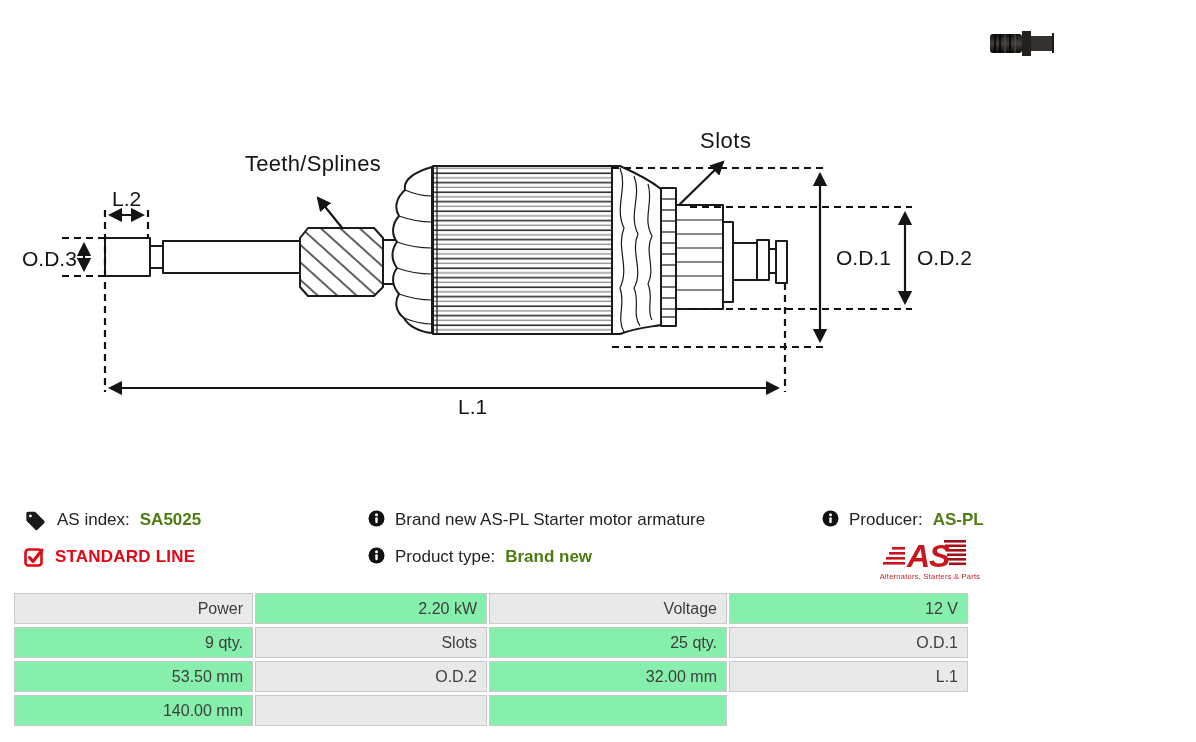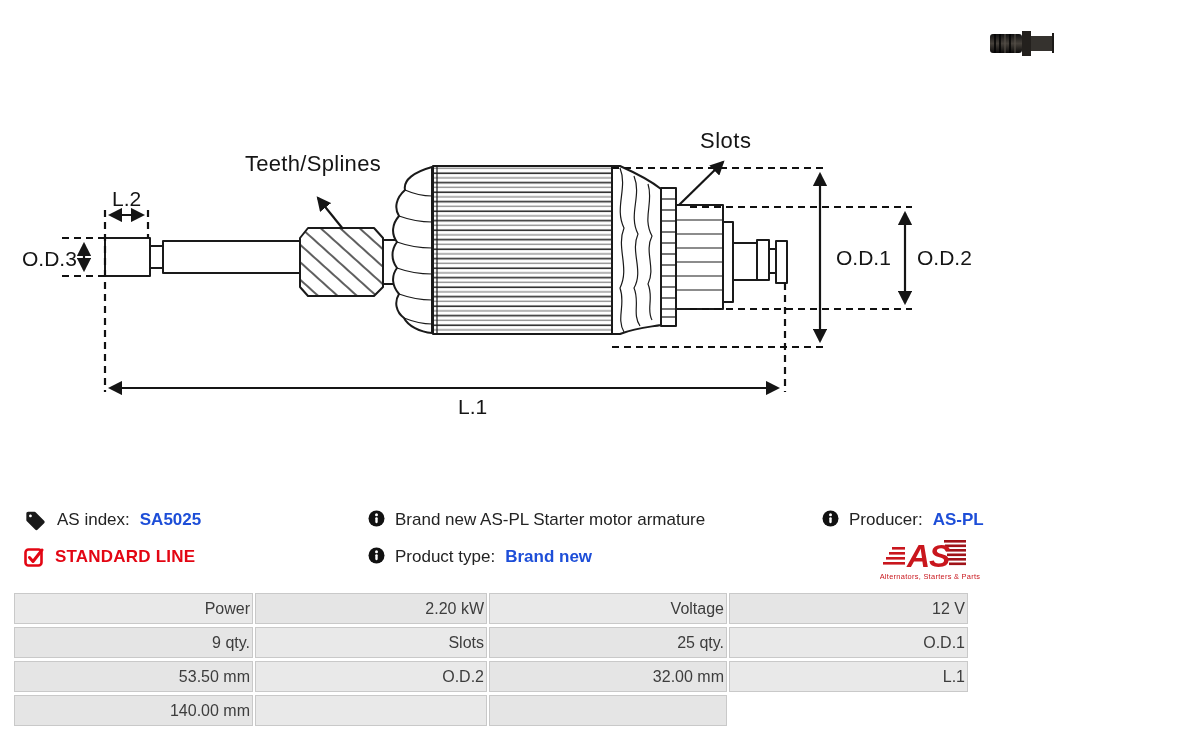--- a/index.html
+++ b/index.html
@@ -6,30 +6,30 @@
   #canvas{position:relative;width:1054px;height:742px;background:#fff;overflow:hidden;
           font-family:"Liberation Sans",sans-serif;}
   svg{display:block;}
   .abs{position:absolute;}
   
   #diagram{left:0;top:0;}
   .dia-label{font-family:"Liberation Sans",sans-serif;fill:#151515;}
   
   .info-item{position:absolute;display:flex;align-items:flex-start;gap:10px;
              font-size:17px;color:#232323;white-space:nowrap;}
-  .info-item .bold{font-weight:bold;color:#1d4ed8;}
+  .info-item .bold{font-weight:bold;color:#4d7c0f;}
   .red-line{color:#e30613;font-weight:bold;letter-spacing:.2px;}
   
   .spec-table{position:absolute;left:14px;top:593px;display:grid;
               grid-template-columns:239px 232px 238px 239px;gap:3px 2px;}
   .cell{height:31px;line-height:29px;border:1px solid #c9c9c9;text-align:right;
-        padding-right:2px;font-size:16px;color:#3d3d3d;box-sizing:border-box;
+        padding-right:9px;font-size:16px;color:#3d3d3d;box-sizing:border-box;
         overflow:hidden;}
   .cell.lbl{background:#e9e9e9;}
-  .cell.val{background:#e5e5e5;}
+  .cell.val{background:#86efac;}
 </style>
 </head>
 <body>
 
 <div id="canvas">
 
   <svg id="diagram" class="abs" width="1000" height="440" viewBox="0 0 1000 440">
     <defs>
       <marker id="arr" viewBox="0 0 10 10" refX="8.5" refY="5" markerWidth="6.5" markerHeight="6.5" orient="auto-start-reverse">
           <path d="M0,0 L10,5 L0,10 Z" fill="#151515"></path>

